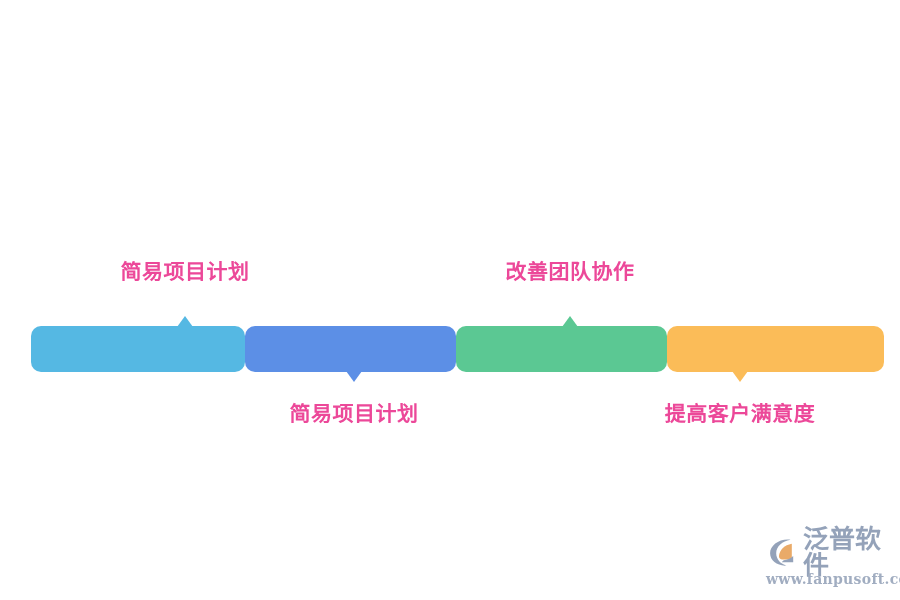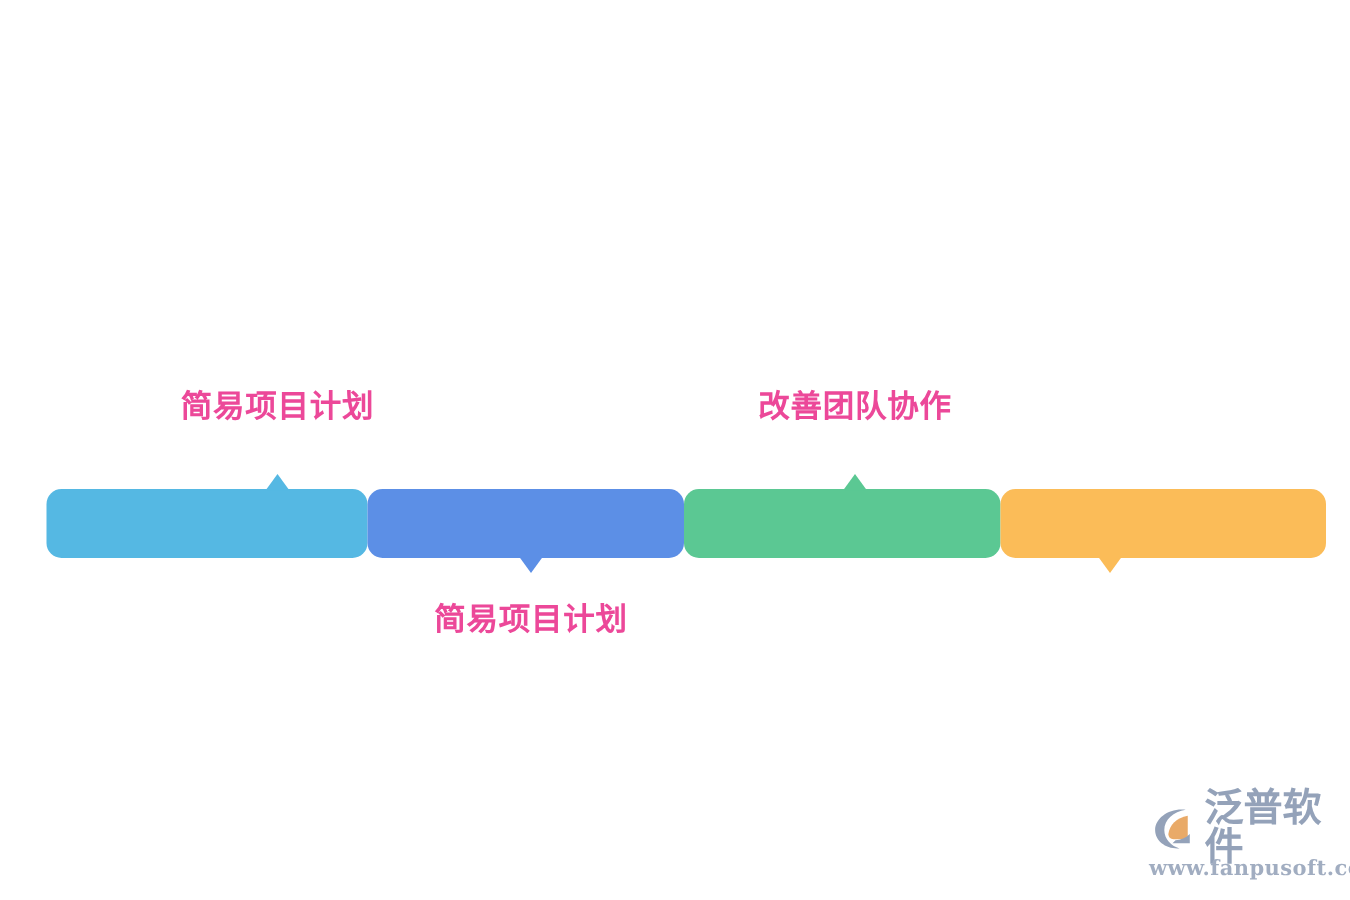--- a/index.html
+++ b/index.html
@@ -115,20 +115,21 @@
   </div>
 
   <div class="pointer up" id="ptr-0" style="color: rgb(85, 184, 227); left: 177px; top: 316px;"></div>
   <div class="pointer down" id="ptr-1" style="color: rgb(92, 143, 230); left: 346px; top: 371px;"></div>
   <div class="pointer up" id="ptr-2" style="color: rgb(91, 200, 147); left: 562px; top: 316px;"></div>
   <div class="pointer down" id="ptr-3" style="color: rgb(251, 188, 88); left: 732px; top: 371px;"></div>
 
   <div class="callout" id="lbl-0" style="left: 185px; top: 261px;">简易项目计划</div>
   <div class="callout" id="lbl-1" style="left: 354px; top: 403px;">简易项目计划</div>
   <div class="callout" id="lbl-2" style="left: 570px; top: 261px;">改善团队协作</div>
+  <div class="callout" id="lbl-3" style="left: 740px; top: 403px;">提高客户满意度</div>
 
   <div id="watermark">
     <div class="wm-row">
       <svg class="wm-mark" viewBox="0 0 100 100">
         <path d="M72 14 C40 10 12 30 12 54 C12 76 34 92 60 90 C44 86 30 72 30 54 C30 33 48 18 72 14 Z" fill="#8b9bb4"></path>
         <path d="M76 26 C54 30 40 44 38 62 C38 68 42 72 48 72 L76 72 Z" fill="#e8a35c"></path>
         <path d="M52 74 C62 74 72 70 80 62 L80 80 L46 80 Z" fill="#8b9bb4"></path>
       </svg>
       <span class="wm-name">泛普软件</span>
     </div>

